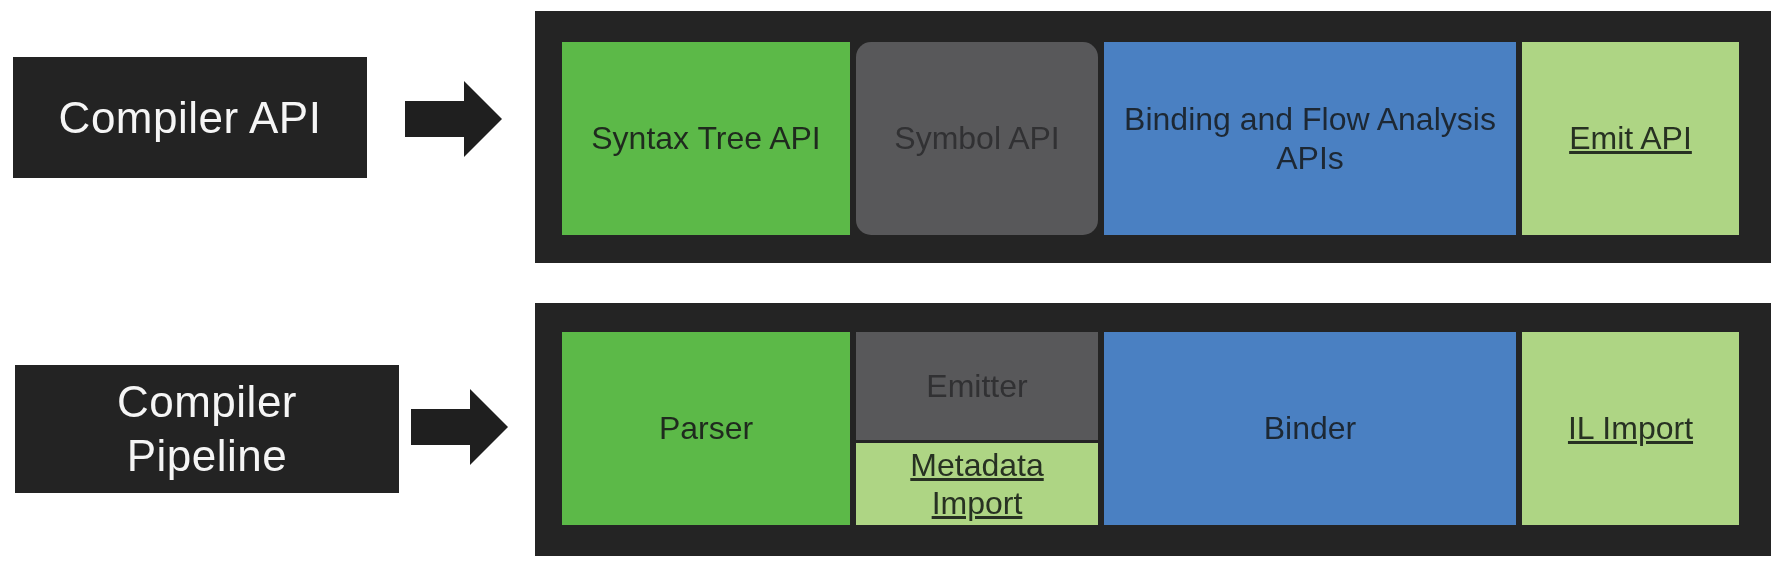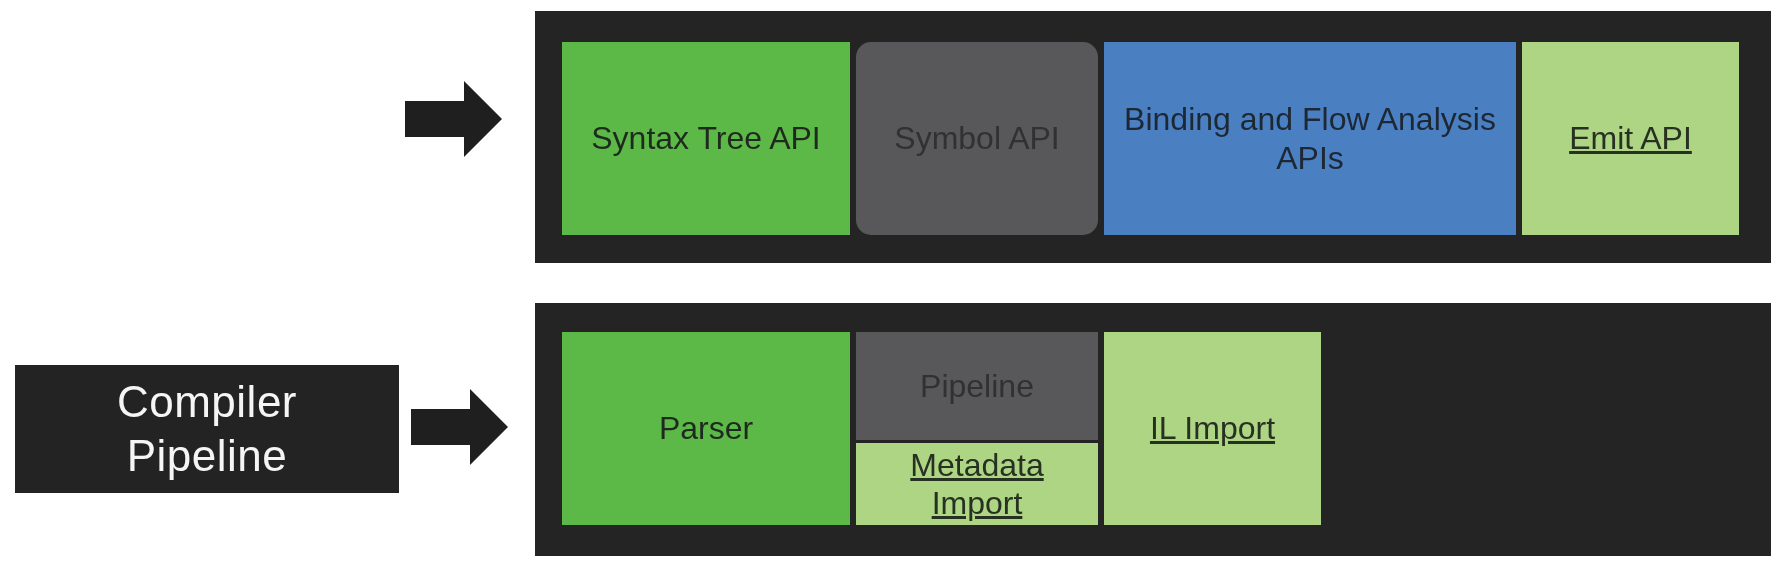--- a/index.html
+++ b/index.html
@@ -47,20 +47,23 @@
   .stack .stack-bottom{height:82px;}
   .stack .stack-bottom .box-text{padding:0 68px;}
   .box .box-text{display:block;}
   .box.blue .box-text{padding:0 6px;}
 </style>
 </head>
 <body>
 
 <div class="canvas">
 
+  <div class="label-box" style="left:13px;top:57px;width:354px;height:121px">
+    <span class="label-text">Compiler API</span>
+  </div>
 
   <svg class="arrow" style="left:405px;top:81px" width="97" height="76" viewBox="0 0 97 76" aria-hidden="true">
     <polygon points="0,20 59,20 59,0 97,38 59,76 59,56 0,56"></polygon>
   </svg>
 
   <div class="container row1" style="left:535px;top:11px;height:252px">
     <div class="box green w1">
       <span class="box-text">Syntax Tree API</span>
     </div>
     <div class="box gray w2">
@@ -81,24 +84,27 @@
   <svg class="arrow" style="left:411px;top:389px" width="97" height="76" viewBox="0 0 97 76" aria-hidden="true">
     <polygon points="0,20 59,20 59,0 97,38 59,76 59,56 0,56"></polygon>
   </svg>
 
   <div class="container row2" style="left:535px;top:303px;height:253px">
     <div class="box green w1">
       <span class="box-text">Parser</span>
     </div>
     <div class="stack w2">
       <div class="box gray stack-top">
-        <span class="box-text">Pipeline</span>
+        <span class="box-text">Emitter</span>
       </div>
       <div class="box lightgreen stack-bottom">
         <span class="box-text">Metadata Import</span>
       </div>
+    </div>
+    <div class="box blue w3">
+      <span class="box-text">Binder</span>
     </div>
     <div class="box lightgreen w4">
       <span class="box-text">IL Import</span>
     </div>
   </div>
 
 </div>
 
 </body></html>

